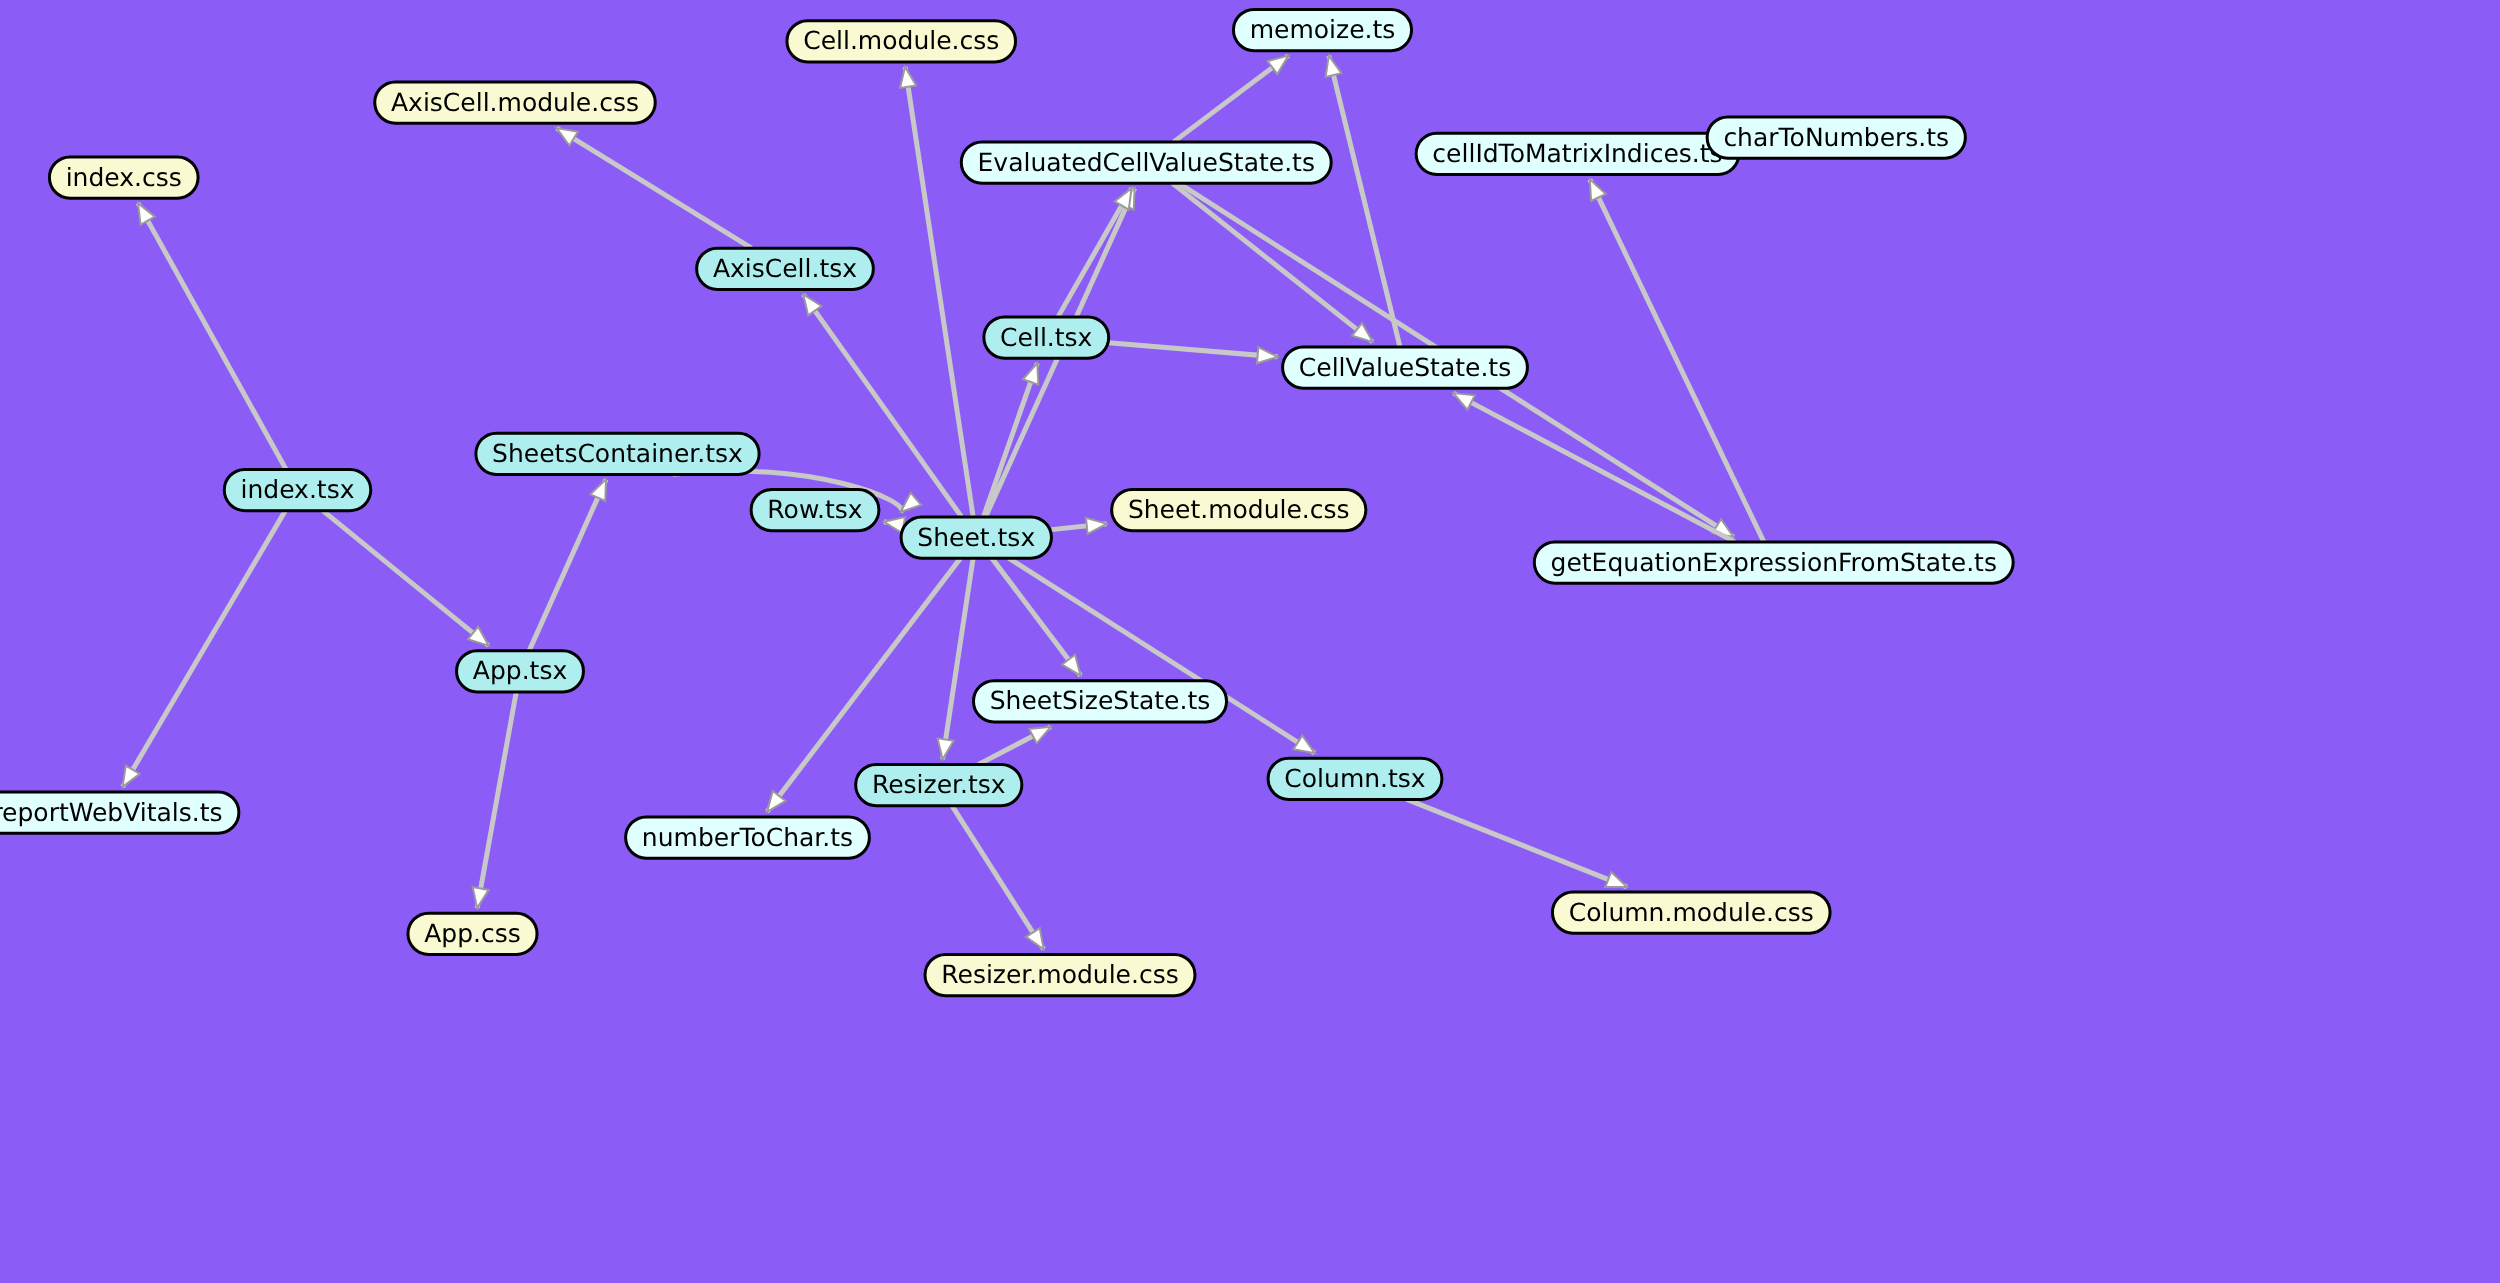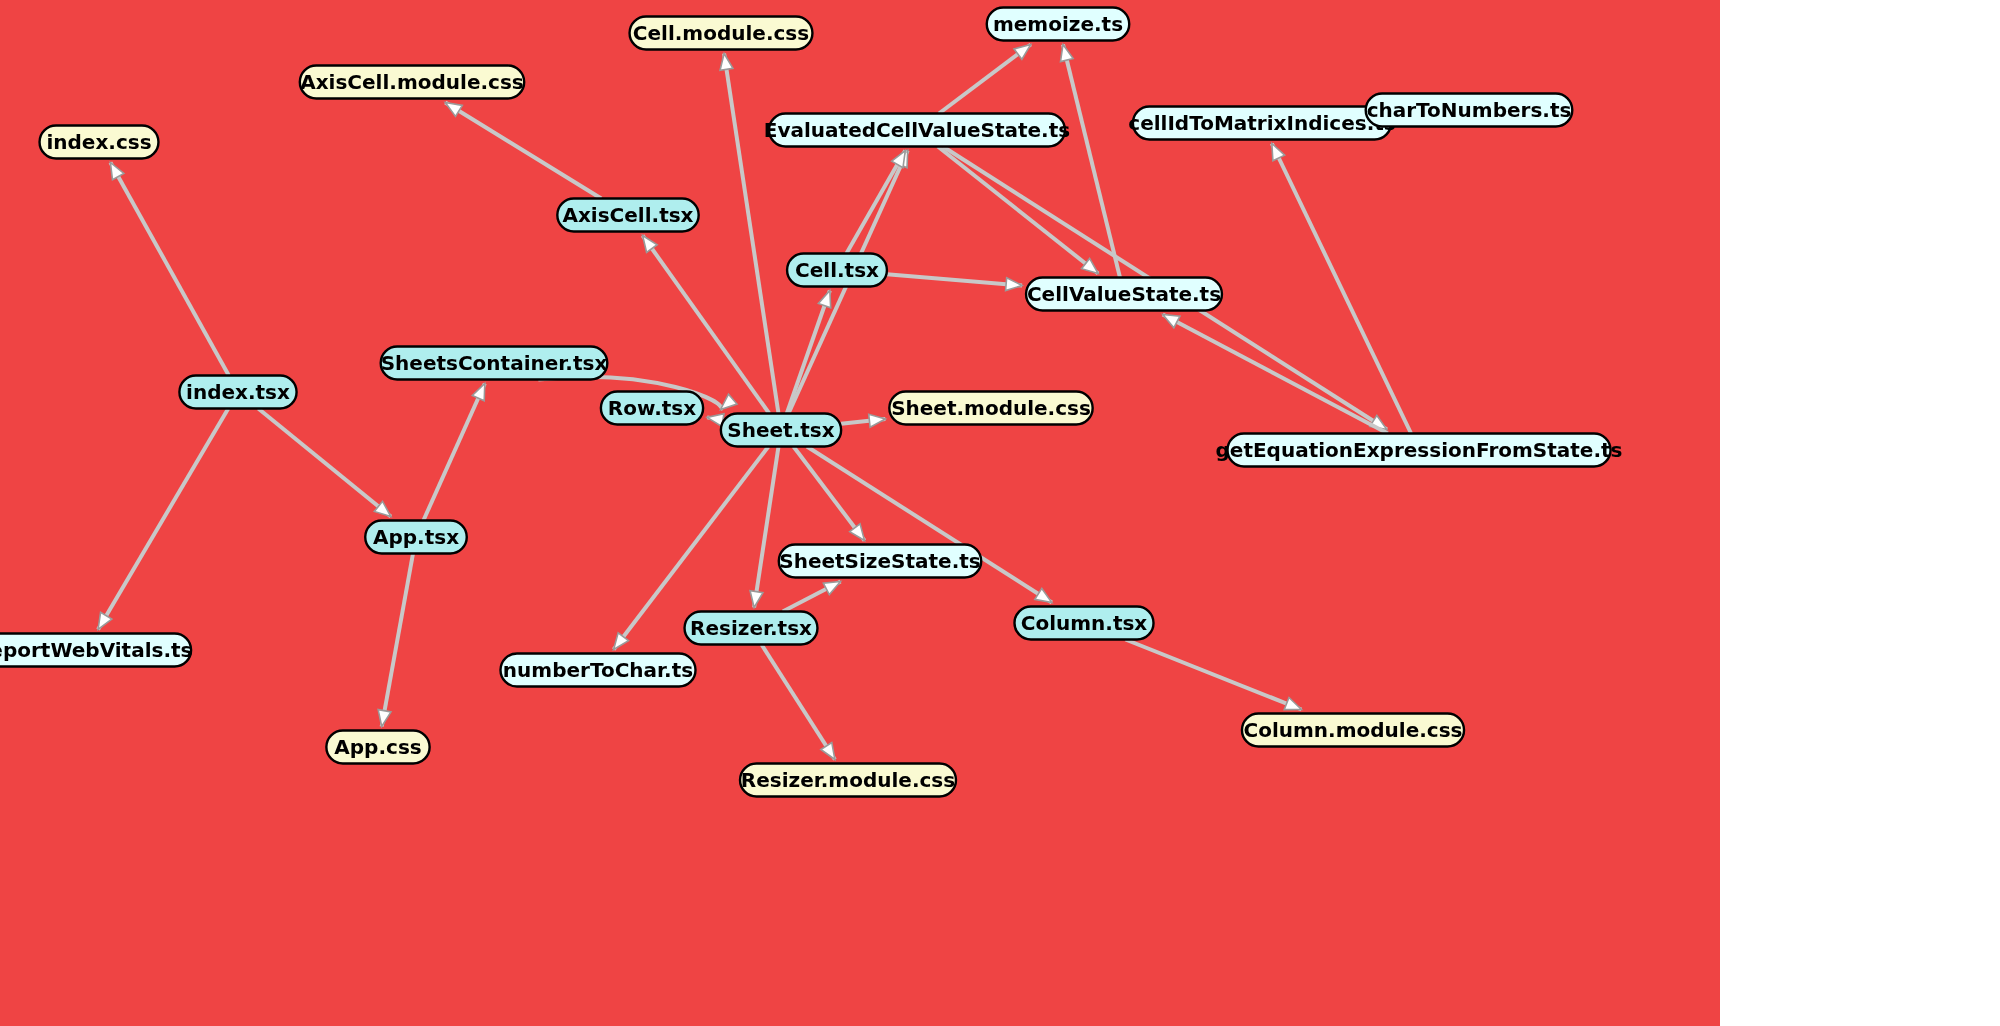--- a/index.html
+++ b/index.html
@@ -8,24 +8,23 @@
     background: #ffffff;
   }
   body {
     width: 2000px;
     height: 1026px;
     overflow: hidden;
     font-family: "DejaVu Sans", sans-serif;
   }
   #graph-root {
     position: relative;
-    width: 1720px;
+    width: 2000px;
     height: 1026px;
-    background: #ef4444;
-    font-weight: bold;
+    background: #8b5cf6;
   }
   svg#graph-canvas {
     position: absolute;
     top: 0;
     left: 0;
     width: 2000px;
     height: 1026px;
     display: block;
   }
   .edge-path {

